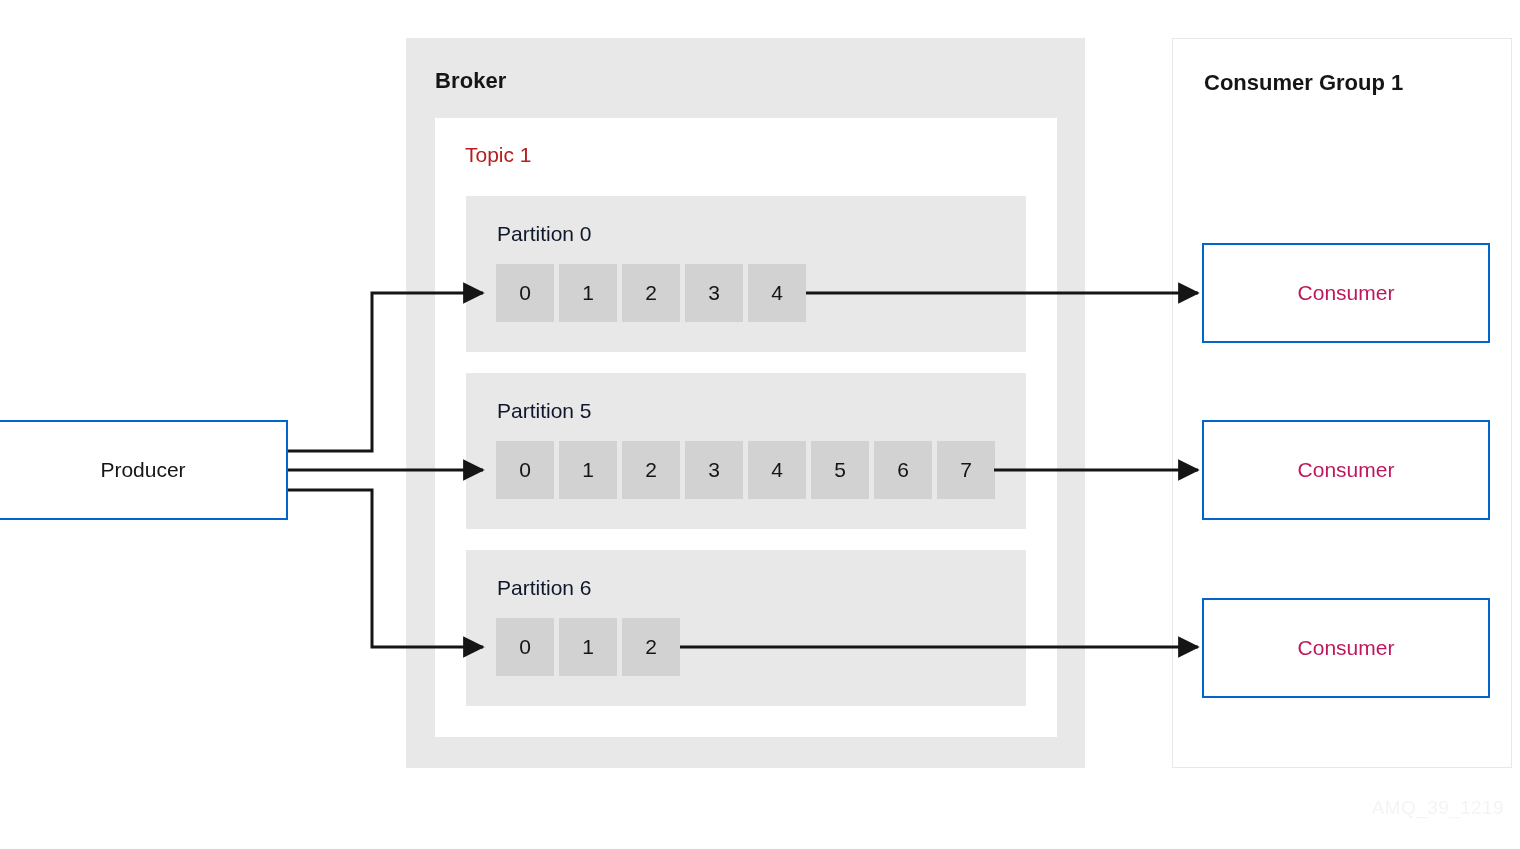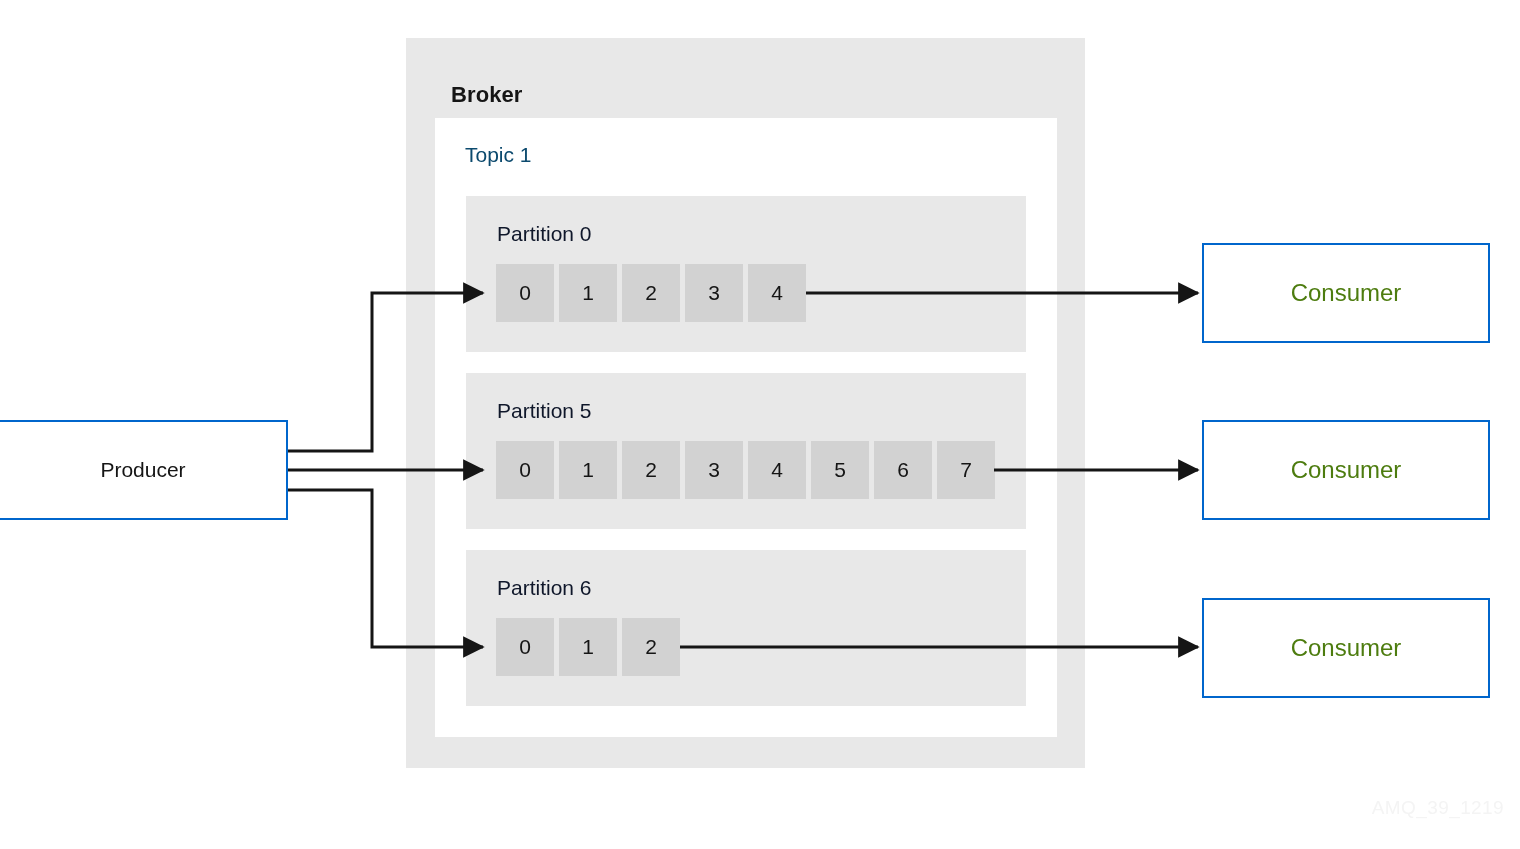--- a/index.html
+++ b/index.html
@@ -24,43 +24,42 @@
     position: absolute;
     left: 406px;
     top: 38px;
     width: 679px;
     height: 730px;
     background: #e8e8e8;
   }
   .broker-title {
     position: absolute;
     left: 29px;
-    top: 44px;
+    top: 30px;
     font-size: 22px;
     font-weight: bold;
     color: #151515;
     letter-spacing: 0.1px;
-    margin-left: 16px;
   }
 
   .topic-box {
     position: absolute;
     left: 435px;
     top: 118px;
     width: 622px;
     height: 619px;
     background: #ffffff;
   }
   .topic-title {
     position: absolute;
     left: 30px;
     top: 25px;
     font-size: 21px;
     font-weight: normal;
-    color: #0c4a6e;
+    color: #b91c1c;
   }
 
   .partition-box {
     position: absolute;
     left: 466px;
     width: 560px;
     height: 156px;
     background: #e8e8e8;
   }
   .partition-box.p0 { top: 196px; }
@@ -119,22 +118,22 @@
     position: absolute;
     left: 1202px;
     width: 288px;
     height: 100px;
     background: #ffffff;
     border: 2px solid #0066cc;
     box-sizing: border-box;
     display: flex;
     align-items: center;
     justify-content: center;
-    font-size: 24px;
-    color: #4d7c0f;
+    font-size: 21px;
+    color: #be185d;
   }
   .consumer-box.c1 { top: 243px; }
   .consumer-box.c2 { top: 420px; }
   .consumer-box.c3 { top: 598px; }
 
   
   .producer-box {
     position: absolute;
     left: -2px;
     top: 420px;
@@ -211,20 +210,23 @@
 
   <div class="partition-box p2">
     <div class="partition-title">Partition 6</div>
     <div class="offset-row">
       <div class="offset-cell">0</div>
       <div class="offset-cell">1</div>
       <div class="offset-cell">2</div>
     </div>
   </div>
 
+  <div class="cgroup-box">
+    <div class="cgroup-title">Consumer Group 1</div>
+  </div>
 
   <div class="consumer-box c1">Consumer</div>
   <div class="consumer-box c2">Consumer</div>
   <div class="consumer-box c3">Consumer</div>
 
   <div class="producer-box">Producer</div>
 
   <svg class="wires" viewBox="0 0 1520 849">
     <defs>
       <marker id="arrow" viewBox="0 0 10 10" refX="9.2" refY="5" markerWidth="7.2" markerHeight="7.2" orient="auto-start-reverse">

